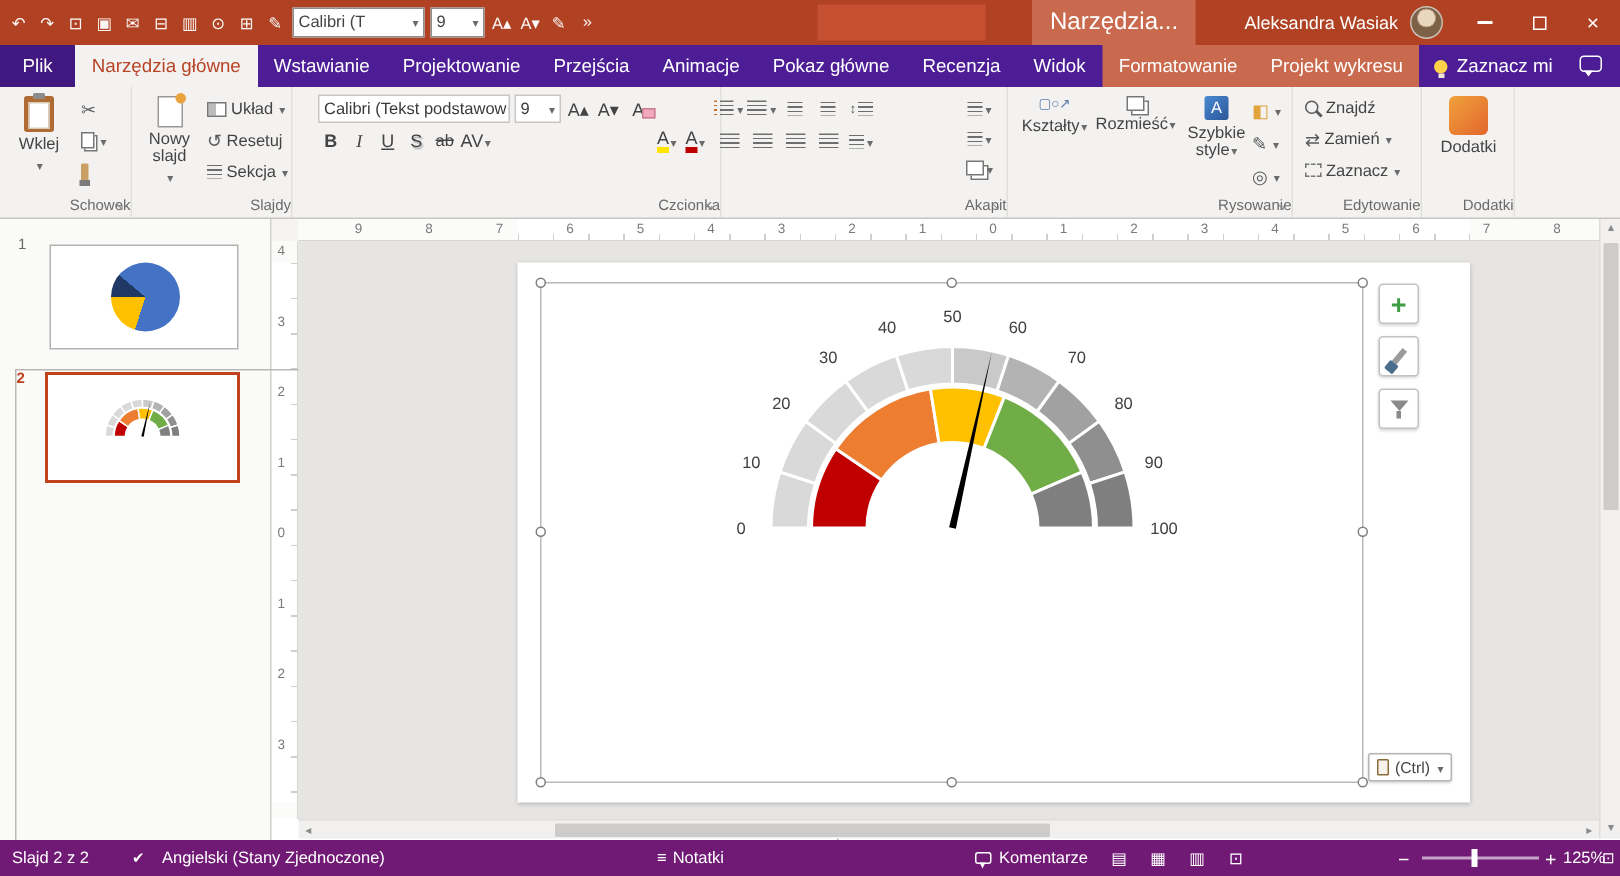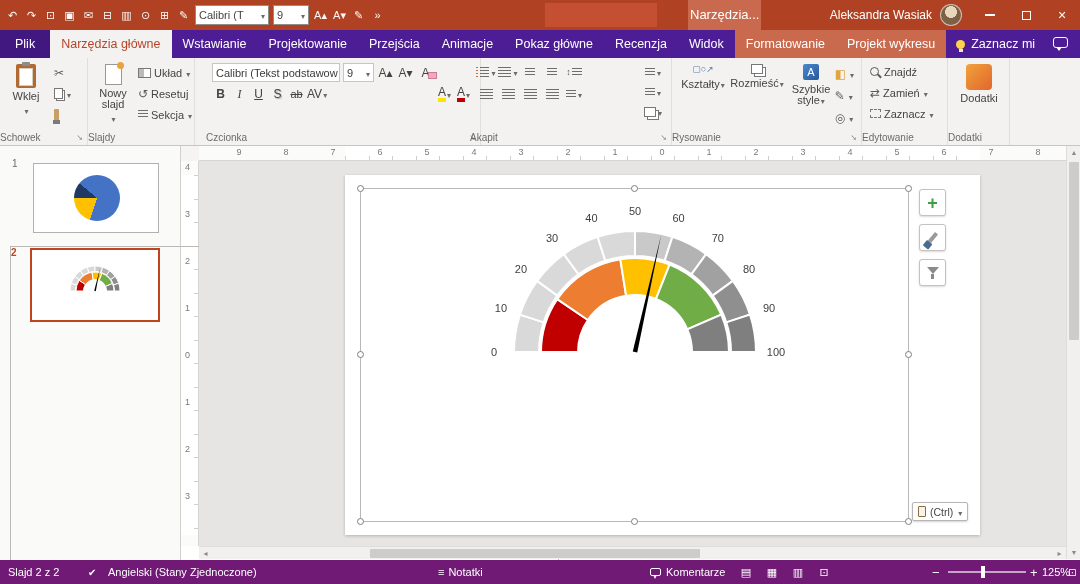--- a/index.html
+++ b/index.html
@@ -5,21 +5,21 @@
   *{box-sizing:border-box;margin:0;padding:0}
   body{font-family:"Liberation Sans","DejaVu Sans",sans-serif;background:#2b2b2b}
   .app{position:relative;width:1080px;height:584px;background:#fff;overflow:hidden;font-size:12px;color:#333}
 
   
   .titlebar{position:absolute;left:0;top:0;width:1080px;height:30px;background:#b04223;display:flex;align-items:center;padding:0 3px;color:#fff}
   .qat,.qat2{display:flex;align-items:center}
   .tb-ic{width:19px;height:24px;display:inline-flex;align-items:center;justify-content:center;font-size:11px;color:rgba(255,255,255,.96);cursor:default}
   .qat-combo{height:20px;background:#fff;border:1px solid #8f8d8b;color:#444;font-size:11px;display:inline-flex;align-items:center;justify-content:space-between;padding:0 3px;margin:0 2px}
   .title-redacted{position:absolute;left:545px;top:3px;width:112px;height:24px;background:#c44f31}
-  .ctx-header{position:absolute;left:688px;top:0;height:30px;line-height:30px;padding:0 2px;background:#c96a4e;font-size:13px;color:#fff;white-space:nowrap}
+  .ctx-header{position:absolute;left:688px;top:0;height:30px;line-height:30px;padding:0 12px;background:#c96a4e;font-size:16px;color:#fff;white-space:nowrap}
   .user-chip{position:absolute;right:118px;top:0;height:30px;display:flex;align-items:center;gap:8px;font-size:12px;color:#fff;white-space:nowrap}
   .avatar{width:22px;height:22px;border-radius:50%;background:radial-gradient(circle at 50% 35%,#e8d6bd 0 36%,#7d6147 37% 100%);border:1px solid rgba(255,255,255,.6)}
   .winbtns{position:absolute;right:0;top:0;height:30px;display:flex}
   .winbtn{width:36px;height:30px;display:flex;align-items:center;justify-content:center;color:#fff;font-size:14px}
   .min-bar{width:10px;height:2px;background:#fff}
   .restore-box{width:9px;height:9px;border:1px solid #fff}
 
   
   .tabrow{position:absolute;left:0;top:30px;width:1080px;height:28px;background:#b04223;display:flex;align-items:stretch;color:#fff}
   .file-tab{padding:0 15px;display:flex;align-items:center;background:rgba(0,0,0,.14);font-size:12.5px;cursor:default}
@@ -29,21 +29,21 @@
   .tab.contextual{background:#c96a4e}
   .tellme{display:flex;align-items:center;gap:6px;padding:0 10px;font-size:12.5px;white-space:nowrap}
   .bulb{width:9px;height:9px;border-radius:50%;background:#ffd24a;position:relative}
   .bulb::after{content:'';position:absolute;left:2.5px;bottom:-3px;width:4px;height:3px;background:#f0e6d8}
   .feedback{position:absolute;right:12px;top:37px;width:15px;height:11px;border:1.5px solid #fff;border-radius:3px}
   .feedback::after{content:'';position:absolute;left:2px;bottom:-4px;border-left:3px solid transparent;border-right:3px solid transparent;border-top:4px solid #fff}
 
   
   .ribbon{position:absolute;left:0;top:58px;width:1080px;height:88px;background:#f3f2f1;border-bottom:1px solid #c8c6c4}
   .rgroup{position:absolute;top:0;bottom:0;border-right:1px solid #e0dfde}
-  .glabel{position:absolute;bottom:2px;left:0;right:0;text-align:left;font-size:10px;color:#6b6b6b}
+  .glabel{position:absolute;bottom:2px;left:0;right:0;text-align:right;font-size:10px;color:#6b6b6b}
   .launcher{position:absolute;right:2px;bottom:2px;width:11px;height:11px;font-size:8px;color:#8a8a8a;display:flex;align-items:center;justify-content:center}
   .launcher::after{content:'↘'}
   .dd::after{content:'▾';font-size:8px;color:#6b6b6b;margin-left:1px}
   .big-btn{position:absolute;top:3px;width:42px;display:flex;flex-direction:column;align-items:center;gap:3px;padding-top:3px;font-size:11px;color:#444;text-align:center;line-height:11px}
   .mini-col{position:absolute;display:flex;flex-direction:column;gap:2px}
   .sm-btn{height:19px;display:flex;align-items:center;gap:3px;font-size:11px;color:#444;padding:0 2px;white-space:nowrap}
   .combo{height:19px;background:#fff;border:1px solid #c8c6c4;display:inline-flex;align-items:center;justify-content:space-between;padding:0 3px;font-size:11px;color:#3b3a39;overflow:hidden;white-space:nowrap}
 
   .ic-clipboard{width:20px;height:24px;background:#b06a34;border-radius:2px;position:relative}
   .ic-clipboard::before{content:'';position:absolute;left:3px;top:4px;right:3px;bottom:2px;background:#fff;border:1px solid #d8cdb8}
@@ -155,21 +155,21 @@
         <span class="tb-ic">↷</span>
         <span class="tb-ic">⊡</span>
         <span class="tb-ic">▣</span>
         <span class="tb-ic">✉</span>
         <span class="tb-ic">⊟</span>
         <span class="tb-ic">▥</span>
         <span class="tb-ic">⊙</span>
         <span class="tb-ic">⊞</span>
         <span class="tb-ic">✎</span>
       </div>
-    <span class="qat-combo" style="width:74px">
+    <span class="qat-combo" style="width:88px">
       <span>Calibri (T</span>
         <span class="dd"></span>
     </span>
     <span class="qat-combo" style="width:36px">
       <span>9</span>
         <span class="dd"></span>
     </span>
     <div class="qat2" id="qat2">
         <span class="tb-ic">A▴</span>
         <span class="tb-ic">A▾</span>

